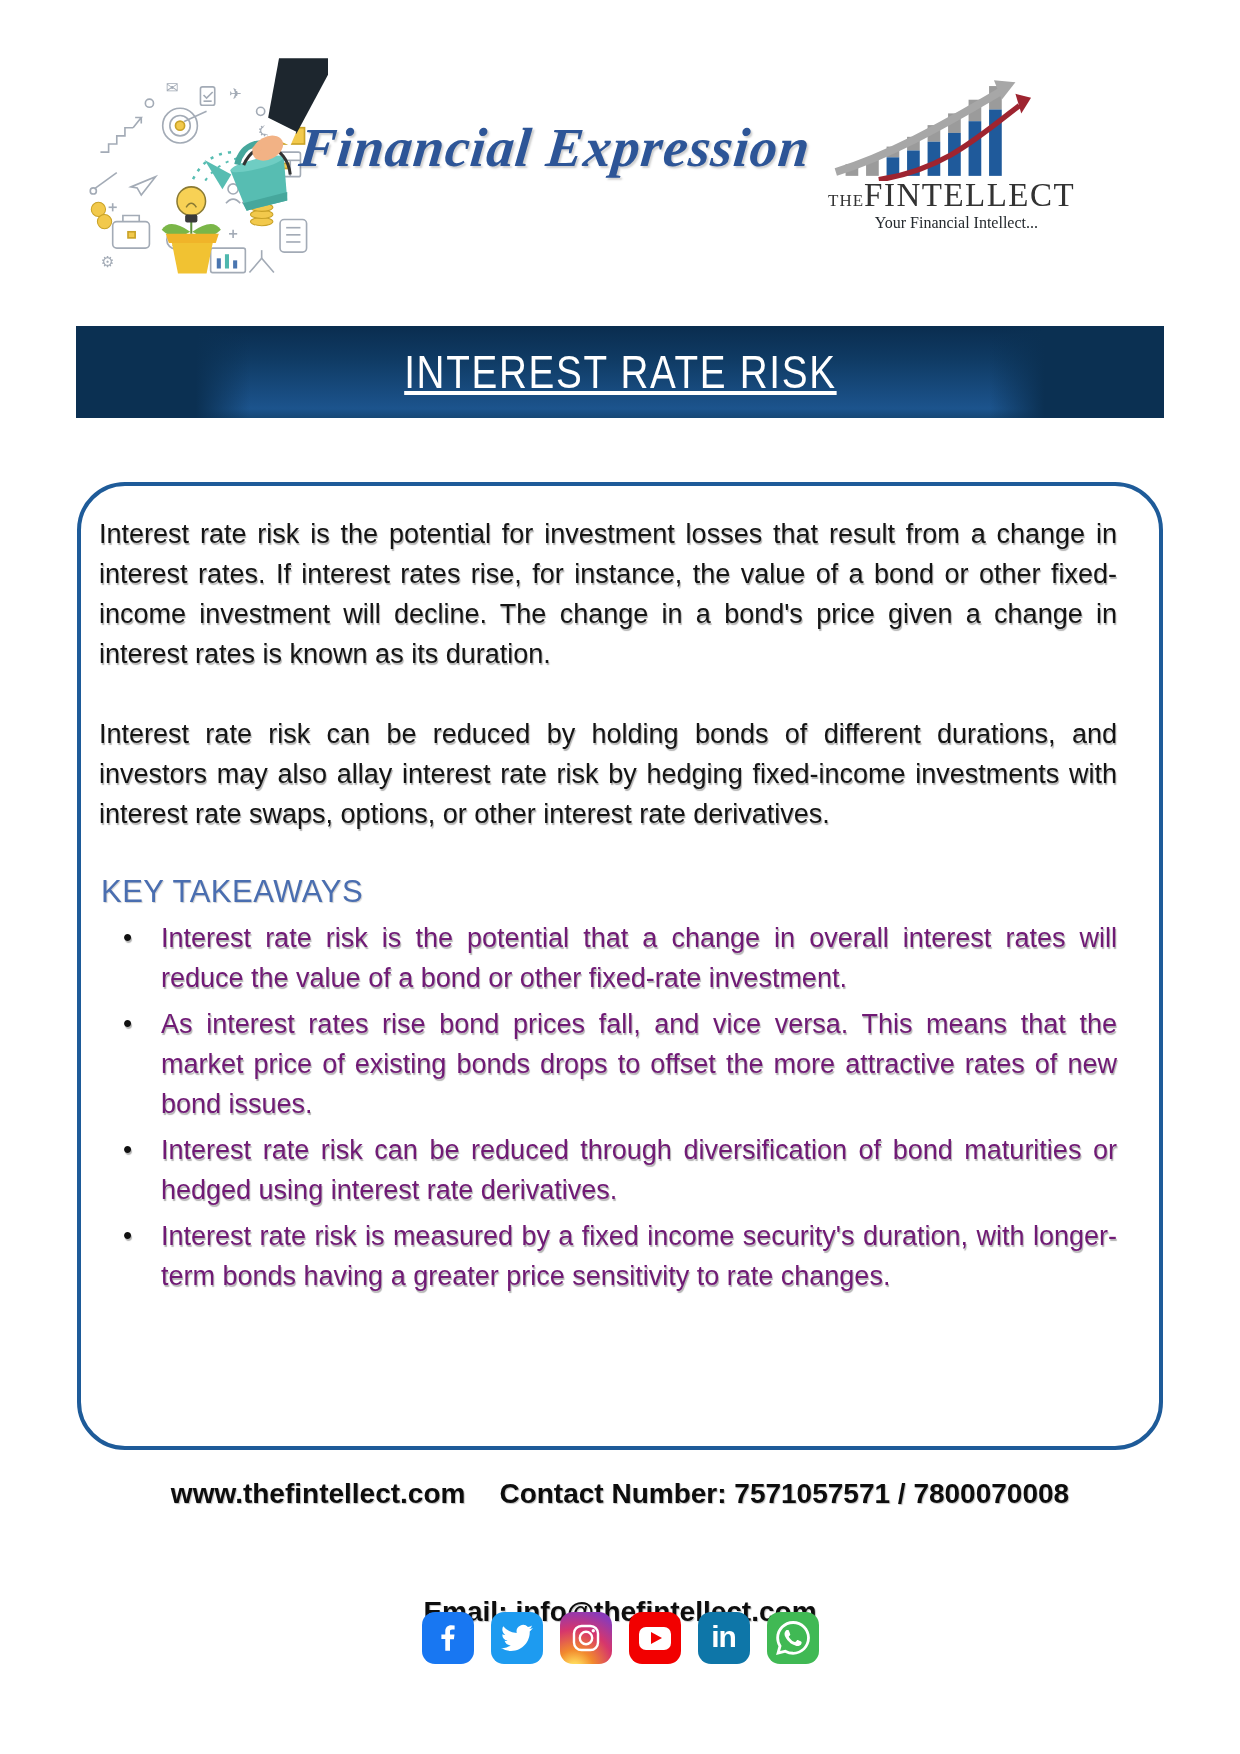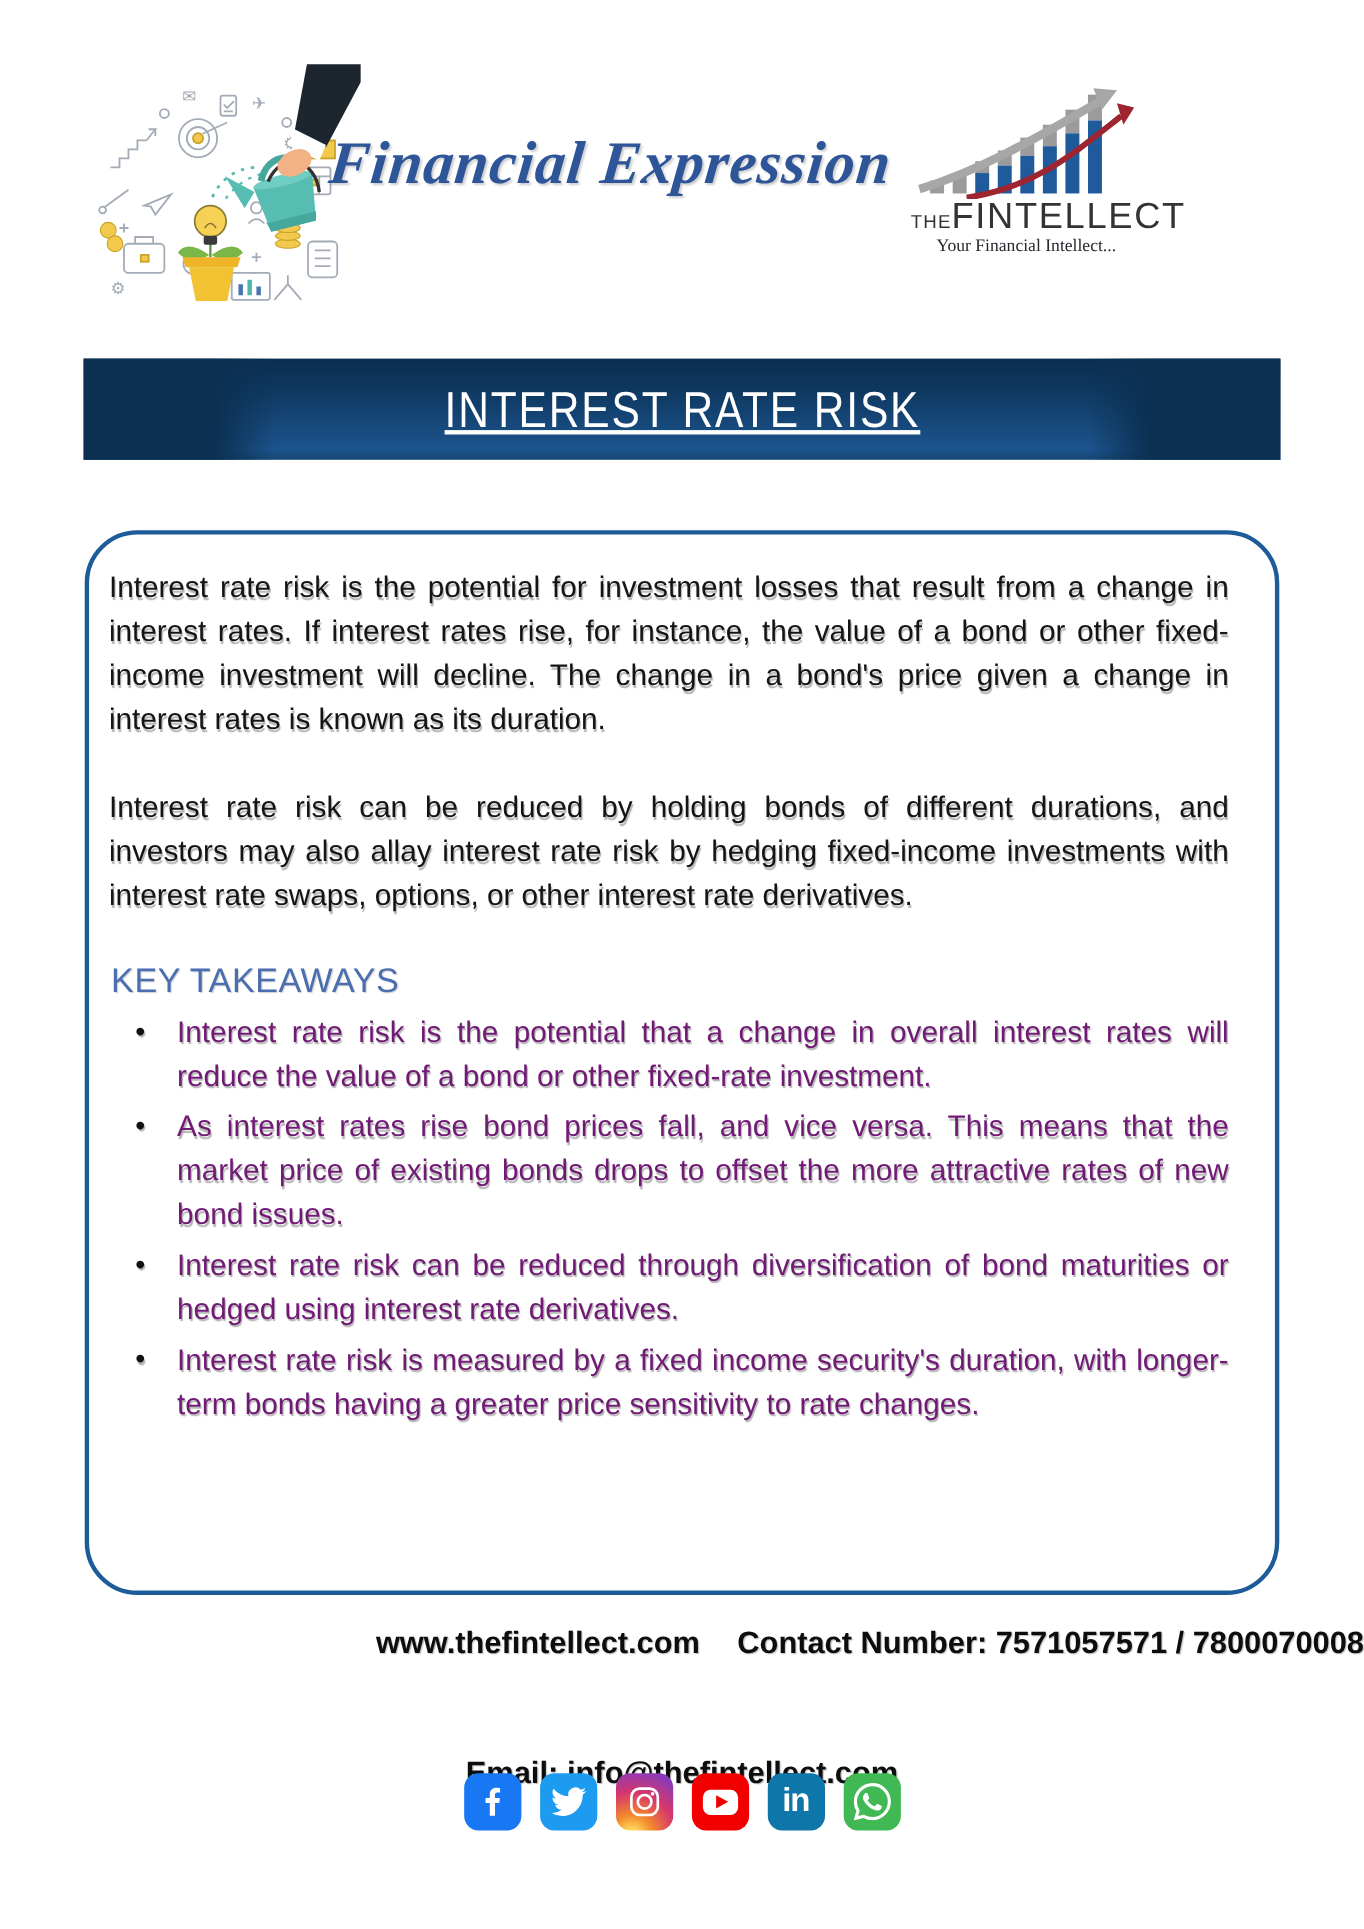--- a/index.html
+++ b/index.html
@@ -13,24 +13,24 @@
 
   .brand-title {
     position:absolute; left:270px; top:116px; width:570px; text-align:center;
     font-family:"Liberation Serif", serif; font-style:italic; font-weight:700;
     font-size:55px; color:#2d5597; transform:skewX(-6deg);
     text-shadow:2px 2px 2px rgba(60,60,60,.25); letter-spacing:1px; white-space:nowrap;
   }
 
   .logo { position:absolute; left:828px; top:78px; width:210px; }
   .logo svg { display:block; }
-  .logo-nameline { white-space:nowrap; font-family:Liberation Sans, sans-serif; color:#333333; margin-top:-4px; }
+  .logo-nameline { white-space:nowrap; font-family:Liberation Serif, serif; color:#333333; margin-top:-4px; }
   .logo-the { font-size:17px; letter-spacing:1px; }
   .logo-name { font-size:33px; letter-spacing:1.5px; }
-  .logo-tagline { font-family:"Liberation Serif", serif; font-size:16px; color:#24292e; text-align:center; margin-top:0px; }
+  .logo-tagline { font-family:"Liberation Serif", serif; font-size:16px; color:#24292e; text-align:right; margin-top:0px; }
 
   
   .banner {
     position:absolute; left:76px; top:326px; width:1088px; height:92px;
     background:linear-gradient(180deg,#0a2d4f 0%, #0f3a63 35%, #1c548d 90%, #164775 100%);
   }
   .banner::before {
     content:""; position:absolute; inset:0;
     background:linear-gradient(90deg,#0b3052 0%, #0b3052 11%, rgba(11,48,82,0) 16%, rgba(11,48,82,0) 84%, #0b3052 89%, #0b3052 100%);
   }
@@ -59,21 +59,21 @@
     position:relative; padding-left:62px; font-size:27px; line-height:40px;
     text-align:justify; color:#701a75; margin-bottom:6px;
     text-shadow:1px 2px 1px rgba(0,0,0,.30);
   }
   .takeaways li::before {
     content:"\2022"; position:absolute; left:24px; top:-1px; font-size:26px; color:#111111;
   }
 
   
   .footer-line1 {
-    position:absolute; top:1478px; left:0; width:100%; text-align:right;
+    position:absolute; top:1478px; left:0; width:100%; text-align:center;
     font-size:28px; font-weight:700; color:#0d0d0d; text-shadow:1px 1px 1px rgba(0,0,0,.25);
   }
   .footer-line1 .site { margin-right:34px; }
   .footer-line2 {
     position:absolute; top:1596px; left:0; width:100%; text-align:center;
     font-size:28px; font-weight:700; color:#0d0d0d; text-shadow:1px 1px 1px rgba(0,0,0,.25);
   }
   .footer-line2 .lbl { margin-right:8px; }
 
   

